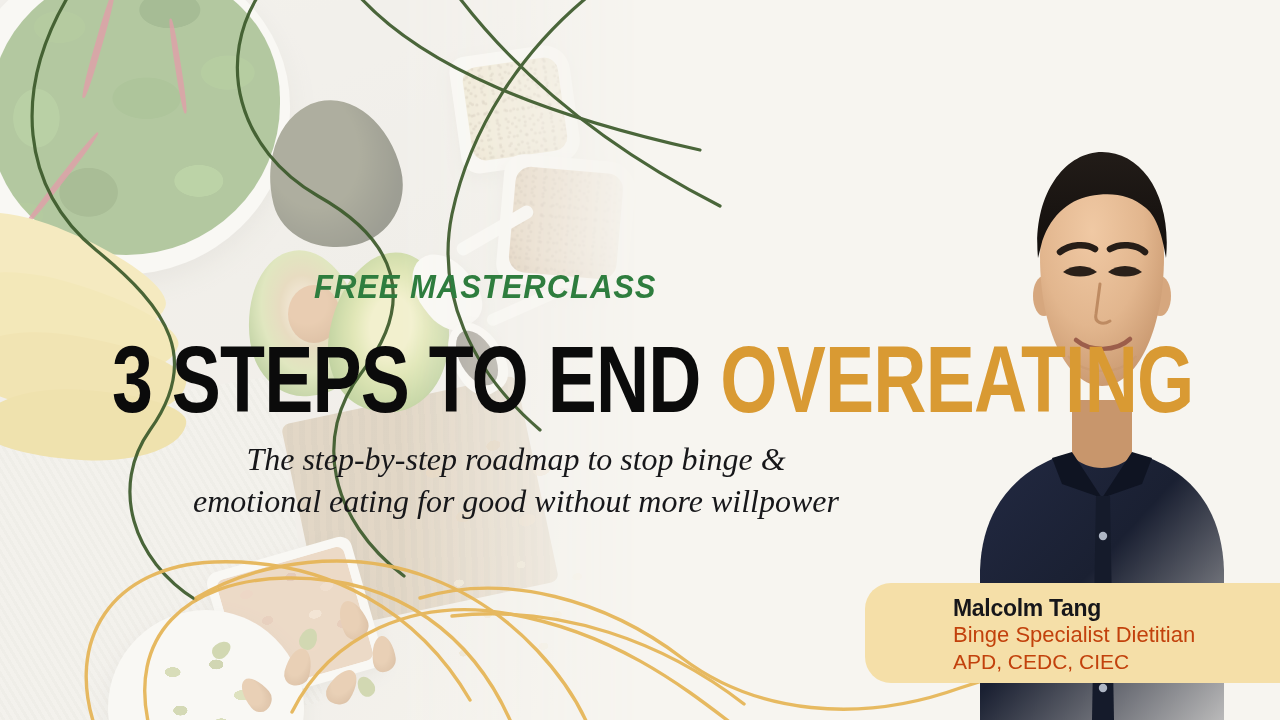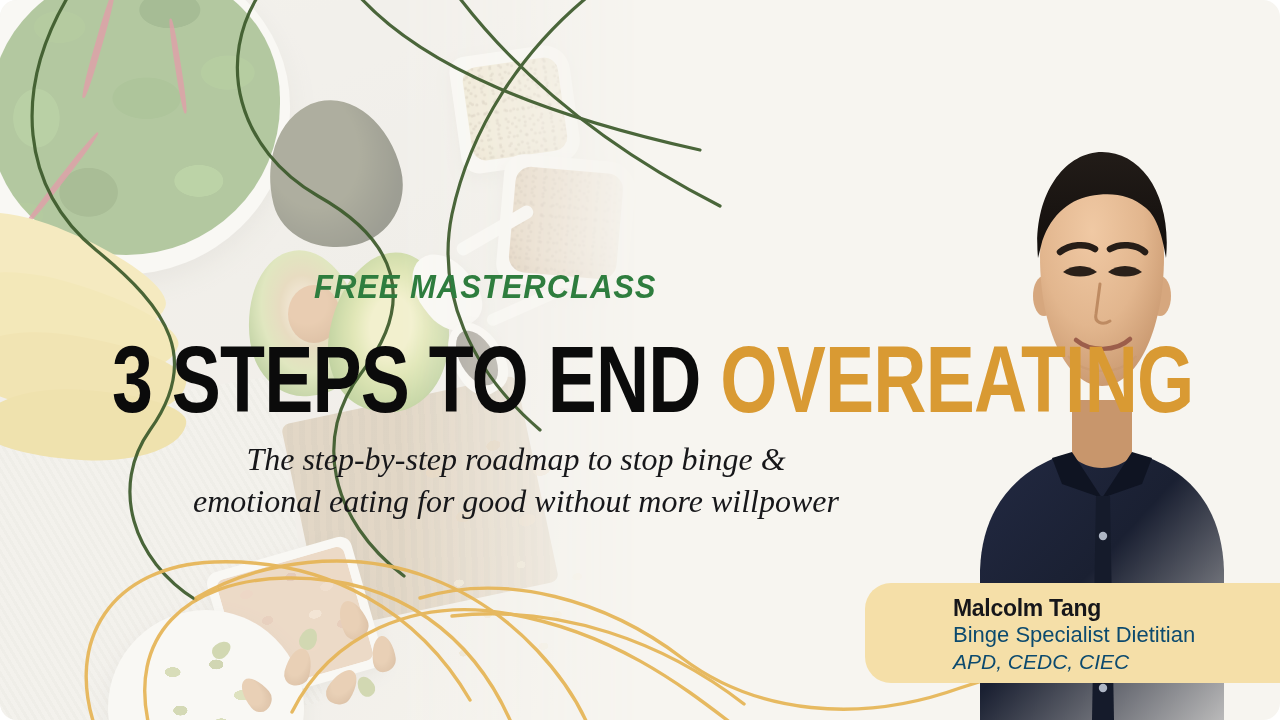--- a/index.html
+++ b/index.html
@@ -3,21 +3,21 @@
 <meta charset="utf-8">
 <title>Masterclass Promo Banner</title>
 <style>
   * { margin:0; padding:0; box-sizing:border-box; }
   html, body {
     width:1280px; height:720px; overflow:hidden;
     font-family:"Liberation Sans", sans-serif;
   }
   #stage {
     position:relative; width:1280px; height:720px;
-    background:#F7F5F0; overflow:hidden;border-radius:17px;
+    background:#F7F5F0; overflow:hidden;
   }
 
   
   #photo-layer{
     position:absolute; left:0; top:0; width:720px; height:720px;
     overflow:hidden;
     -webkit-mask-image:linear-gradient(to right,
         rgba(0,0,0,1) 0px, rgba(0,0,0,1) 400px,
         rgba(0,0,0,.55) 520px, rgba(0,0,0,0) 640px);
     mask-image:linear-gradient(to right,
@@ -238,22 +238,22 @@
   }
   .subline .l2{ display:block; }
 
   
   #name-card{
     position:absolute; left:865px; top:583px; width:415px; height:100px;
     background:#F5DFA8; border-radius:26px 0 0 26px;
   }
   #name-card .inner{ position:absolute; left:88px; top:11px; }
   .nc-name{ font-size:23px; font-weight:700; color:#16161A; letter-spacing:-.3px; line-height:1.22; }
-  .nc-role{ font-size:22px; font-weight:400; color:#0c4a6e; line-height:1.22; }
-  .nc-creds{ font-size:21px; font-weight:400; color:#0c4a6e; line-height:1.22;font-style:italic; }
+  .nc-role{ font-size:22px; font-weight:400; color:#c2410c; line-height:1.22; }
+  .nc-creds{ font-size:21px; font-weight:400; color:#c2410c; line-height:1.22; }
 </style>
 </head>
 <body>
 
 <div id="stage">
 
   <div id="photo-layer">
     <div class="photo-bg"></div>
     <div class="ph cloth"></div>
     <div class="ph bowl-salad"></div>

